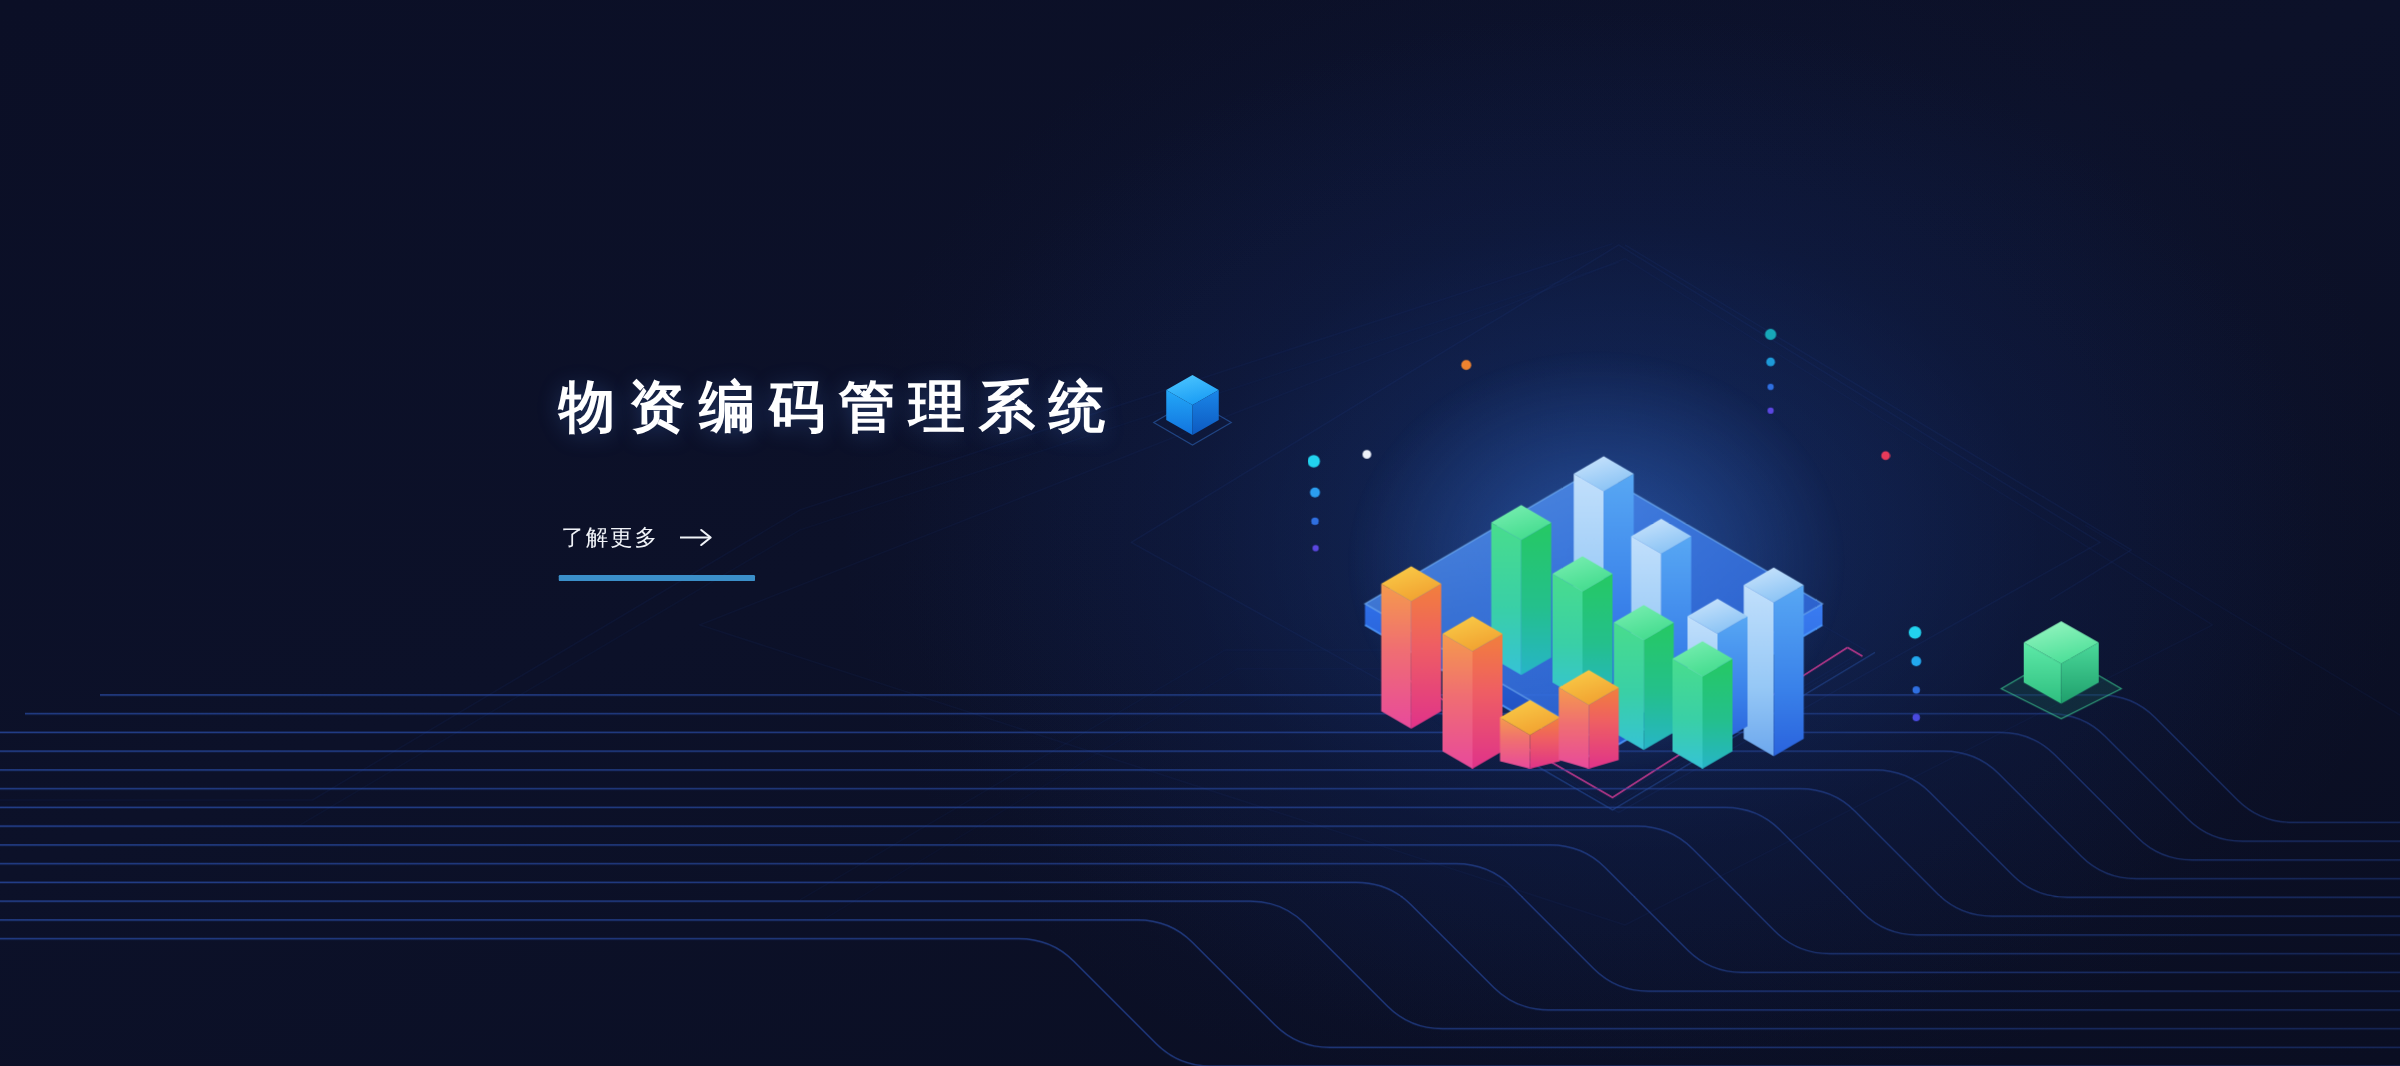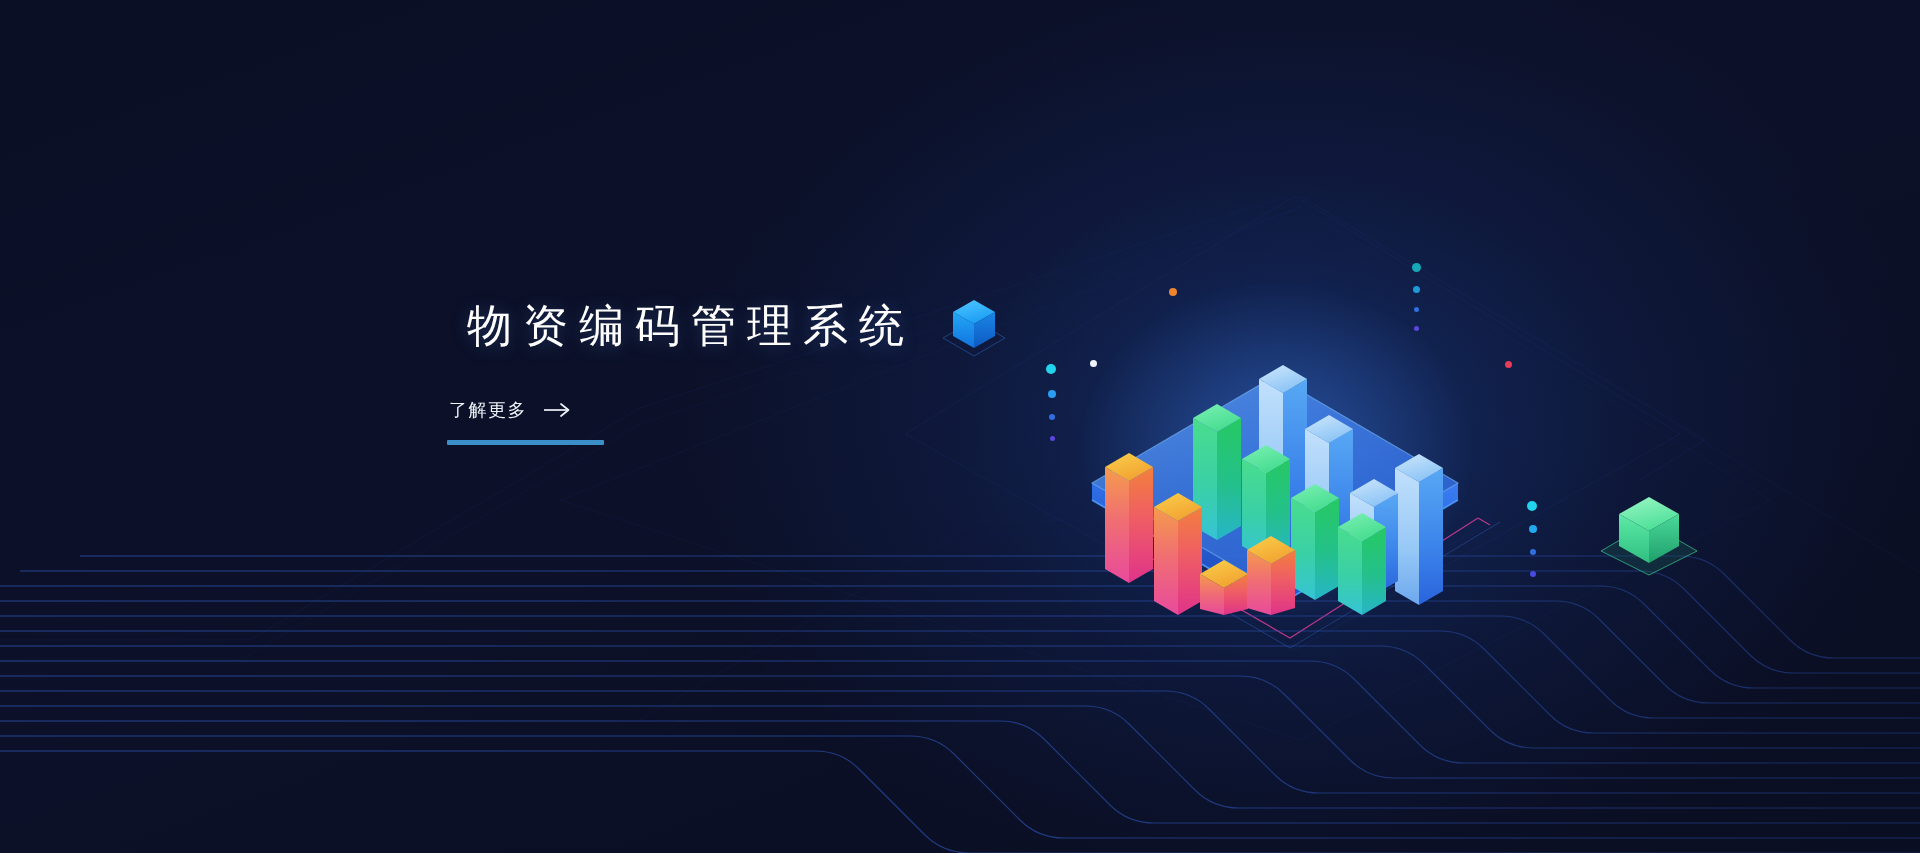--- a/index.html
+++ b/index.html
@@ -40,38 +40,37 @@
     left:447px; top:290px;
     width:600px;
   }
   .title-row {
     display:flex;
     align-items:center;
     gap:26px;
   }
   .title {
     font-size:45px;
-    font-weight:400;
+    font-weight:700;
     letter-spacing:11px;
     color:#ffffff;
     line-height:1.25;
     white-space:nowrap;
     text-shadow:0 2px 18px rgba(90,150,255,0.28);
-    margin-left:20px;
   }
   .subtitle {
     margin-top:26px;
     font-size:19px;
     letter-spacing:1.4px;
     color:#c3cbdd;
     font-weight:400;
     white-space:nowrap;
   }
   .more-link {
-    margin-top:36px;
+    margin-top:56px;
     display:inline-flex;
     flex-direction:column;
     width:157px;
     cursor:pointer;
   }
   .more-inner {
     display:flex;
     align-items:center;
     gap:16px;
     padding-left:2px;

